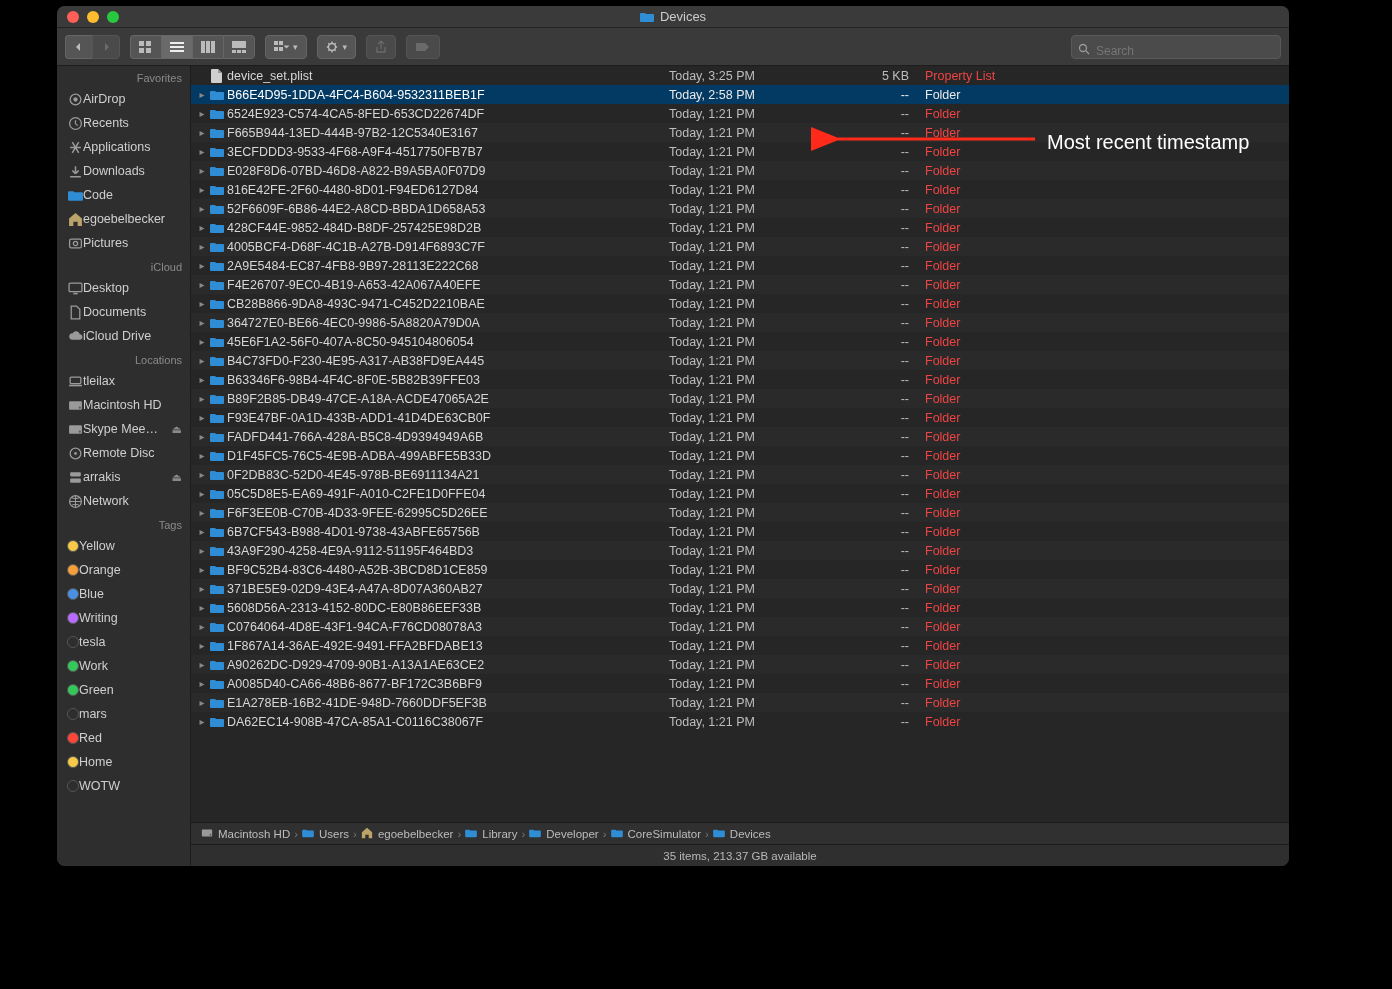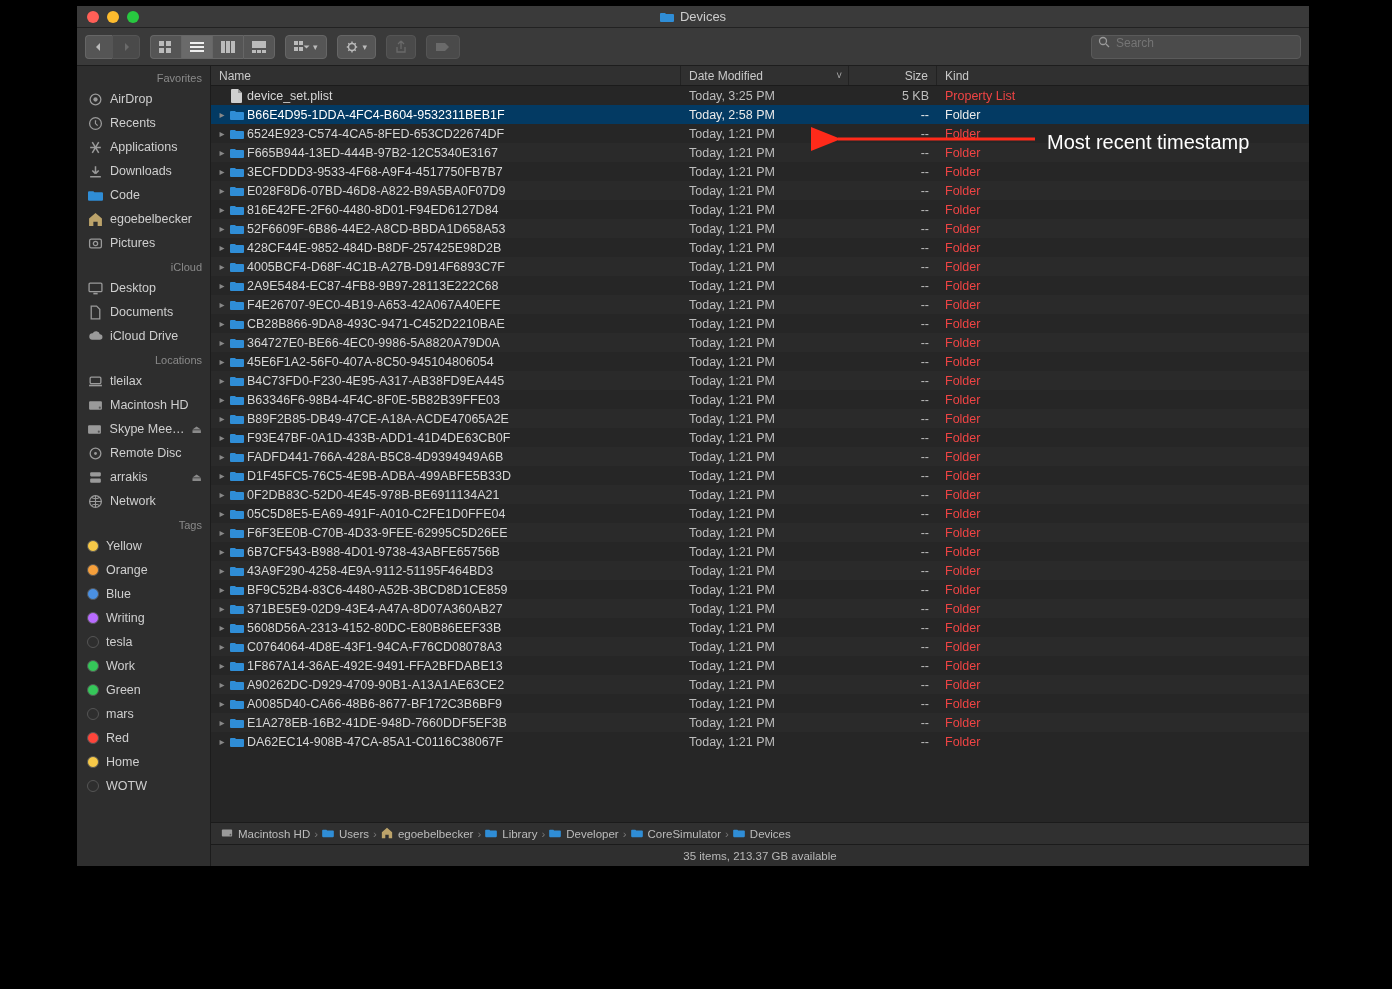--- a/index.html
+++ b/index.html
@@ -1,42 +1,42 @@
 <!DOCTYPE html>
 <html><head>
 <meta charset="utf-8">
 <style>
   * { margin: 0; padding: 0; box-sizing: border-box; }
   html, body { width: 1392px; height: 989px; background: #000; font-family: -apple-system, "Helvetica Neue", Arial, sans-serif; font-size: 13px; color: #ddd; overflow: hidden; }
   .stage { position: relative; width: 1392px; height: 989px; }
-  .window { position: absolute; left: 57px; top: 6px; width: 1232px; height: 860px; background: #2a2a2a; border-radius: 0; overflow: hidden; box-shadow: 0 10px 40px rgba(0,0,0,.6); display: flex; flex-direction: column; margin-left: 20px; }
+  .window { position: absolute; left: 57px; top: 6px; width: 1232px; height: 860px; background: #2a2a2a; border-radius: 8px; overflow: hidden; box-shadow: 0 10px 40px rgba(0,0,0,.6); display: flex; flex-direction: column; }
   
   .titlebar { height: 22px; background: #3a3a3a; display: flex; align-items: center; position: relative; border-bottom: 1px solid #222; }
   .traffic { position: absolute; left: 10px; top: 5px; display: flex; gap: 8px; }
   .light { width: 12px; height: 12px; border-radius: 50%; }
   .title-center { width: 100%; text-align: center; font-size: 13px; color: #ccc; display: flex; align-items: center; justify-content: center; gap: 6px; }
   .folder-glyph svg { display: block; }
   
   .toolbar { height: 38px; background: #3a3a3a; border-bottom: 1px solid #1d1d1d; display: flex; align-items: center; padding: 0 8px; gap: 10px; }
   .nav-group { display: flex; }
   .tb-btn { height: 24px; background: #555; border: 1px solid #666; border-radius: 4px; display: flex; align-items: center; justify-content: center; color: #bbb; padding: 0 8px; font-size: 12px; }
   .tb-btn.disabled { color: #6a6a6a; background: #4a4a4a; border-color: #555; }
   .seggroup { display: flex; }
   .seggroup .seg { border-radius: 0; border-right-width: 0; }
   .seggroup .seg:first-child { border-top-left-radius: 4px; border-bottom-left-radius: 4px; }
   .seggroup .seg:last-child  { border-top-right-radius: 4px; border-bottom-right-radius: 4px; border-right-width: 1px; }
   .seg.active { background: #6a6a6a; color: #eee; }
   .toolbar-spacer { flex: 1; }
-  .search { width: 210px; height: 24px; background: #4b4b4b; border: 1px solid #5a5a5a; border-radius: 4px; display: flex; align-items: flex-start; padding: 0 6px; gap: 6px; color: #9a9a9a; }
+  .search { width: 210px; height: 24px; background: #4b4b4b; border: 1px solid #5a5a5a; border-radius: 4px; display: flex; align-items: flex-end; padding: 0 6px; gap: 6px; color: #9a9a9a; }
   .search input { flex: 1; background: transparent; border: 0; outline: 0; color: #ddd; font-size: 12px; }
   
   .body { flex: 1; display: flex; min-height: 0; }
   .sidebar { width: 134px; background: #2e2e2e; border-right: 1px solid #1c1c1c; overflow: hidden; }
   .sb-head { color: #8a8a8a; font-size: 11px; padding: 6px 8px 3px 10px; text-align: right; }
-  .sb-item { height: 24px; display: flex; align-items: center; gap: 7px; padding: 0 8px 0 10px; color: #cfcfcf; font-size: 12.5px; white-space: nowrap; overflow: hidden; }
+  .sb-item { height: 24px; display: flex; align-items: center; padding: 0 8px 0 10px; color: #cfcfcf; font-size: 12.5px; white-space: nowrap; overflow: hidden; }
   .sb-item .ic { width: 16px; height: 16px; display:flex; align-items:center; justify-content:center; color:#9a9a9a; }
   .sb-item .eject { margin-left: auto; color:#8a8a8a; font-size: 11px; }
   .tag-dot { width: 12px; height: 12px; border-radius: 50%; border: 1px solid #555; }
   
   .file-area { flex: 1; display: flex; flex-direction: column; background: #262626; min-width: 0; }
   .cols { height: 20px; background: #303030; border-bottom: 1px solid #1b1b1b; display: flex; align-items: center; color: #c9c9c9; font-size: 12px; }
   .col { padding: 0 8px; border-right: 1px solid #222; height: 100%; display: flex; align-items: center; }
   .col-name { width: 470px; }
   .col-mod  { width: 168px; justify-content: flex-start; position: relative; }
   .col-mod .sort { position: absolute; right: 6px; font-size: 10px; color: #aaa; }
@@ -358,29 +358,20 @@
             <span class="tag-dot" style="background: rgb(247, 201, 72);"></span>
             <span>Home</span>
           </div>
           <div class="sb-item">
             <span class="tag-dot"></span>
             <span>WOTW</span>
           </div>
         </div>
 
       <div class="file-area">
-        <div class="cols">
-          <div class="col col-name">Name</div>
-          <div class="col col-mod">
-              <span>Date Modified</span>
-              <span class="sort">˅</span>
-            </div>
-          <div class="col col-size">Size</div>
-          <div class="col col-kind">Kind</div>
-        </div>
         <div class="rows" id="rows">
             <div class="row">
               <div class="cell-name">
                 <span class="disclosure"></span>
                 <span class="file-ic">
                   <svg width="12" height="14" viewBox="0 0 12 14">
                     <path fill="#cfcfcf" d="M1 0h6l4 4v9a1 1 0 0 1-1 1H1a1 1 0 0 1-1-1V1a1 1 0 0 1 1-1z"></path>
                     <path fill="#9a9a9a" d="M7 0v4h4z"></path>
                   </svg>
                 </span>

